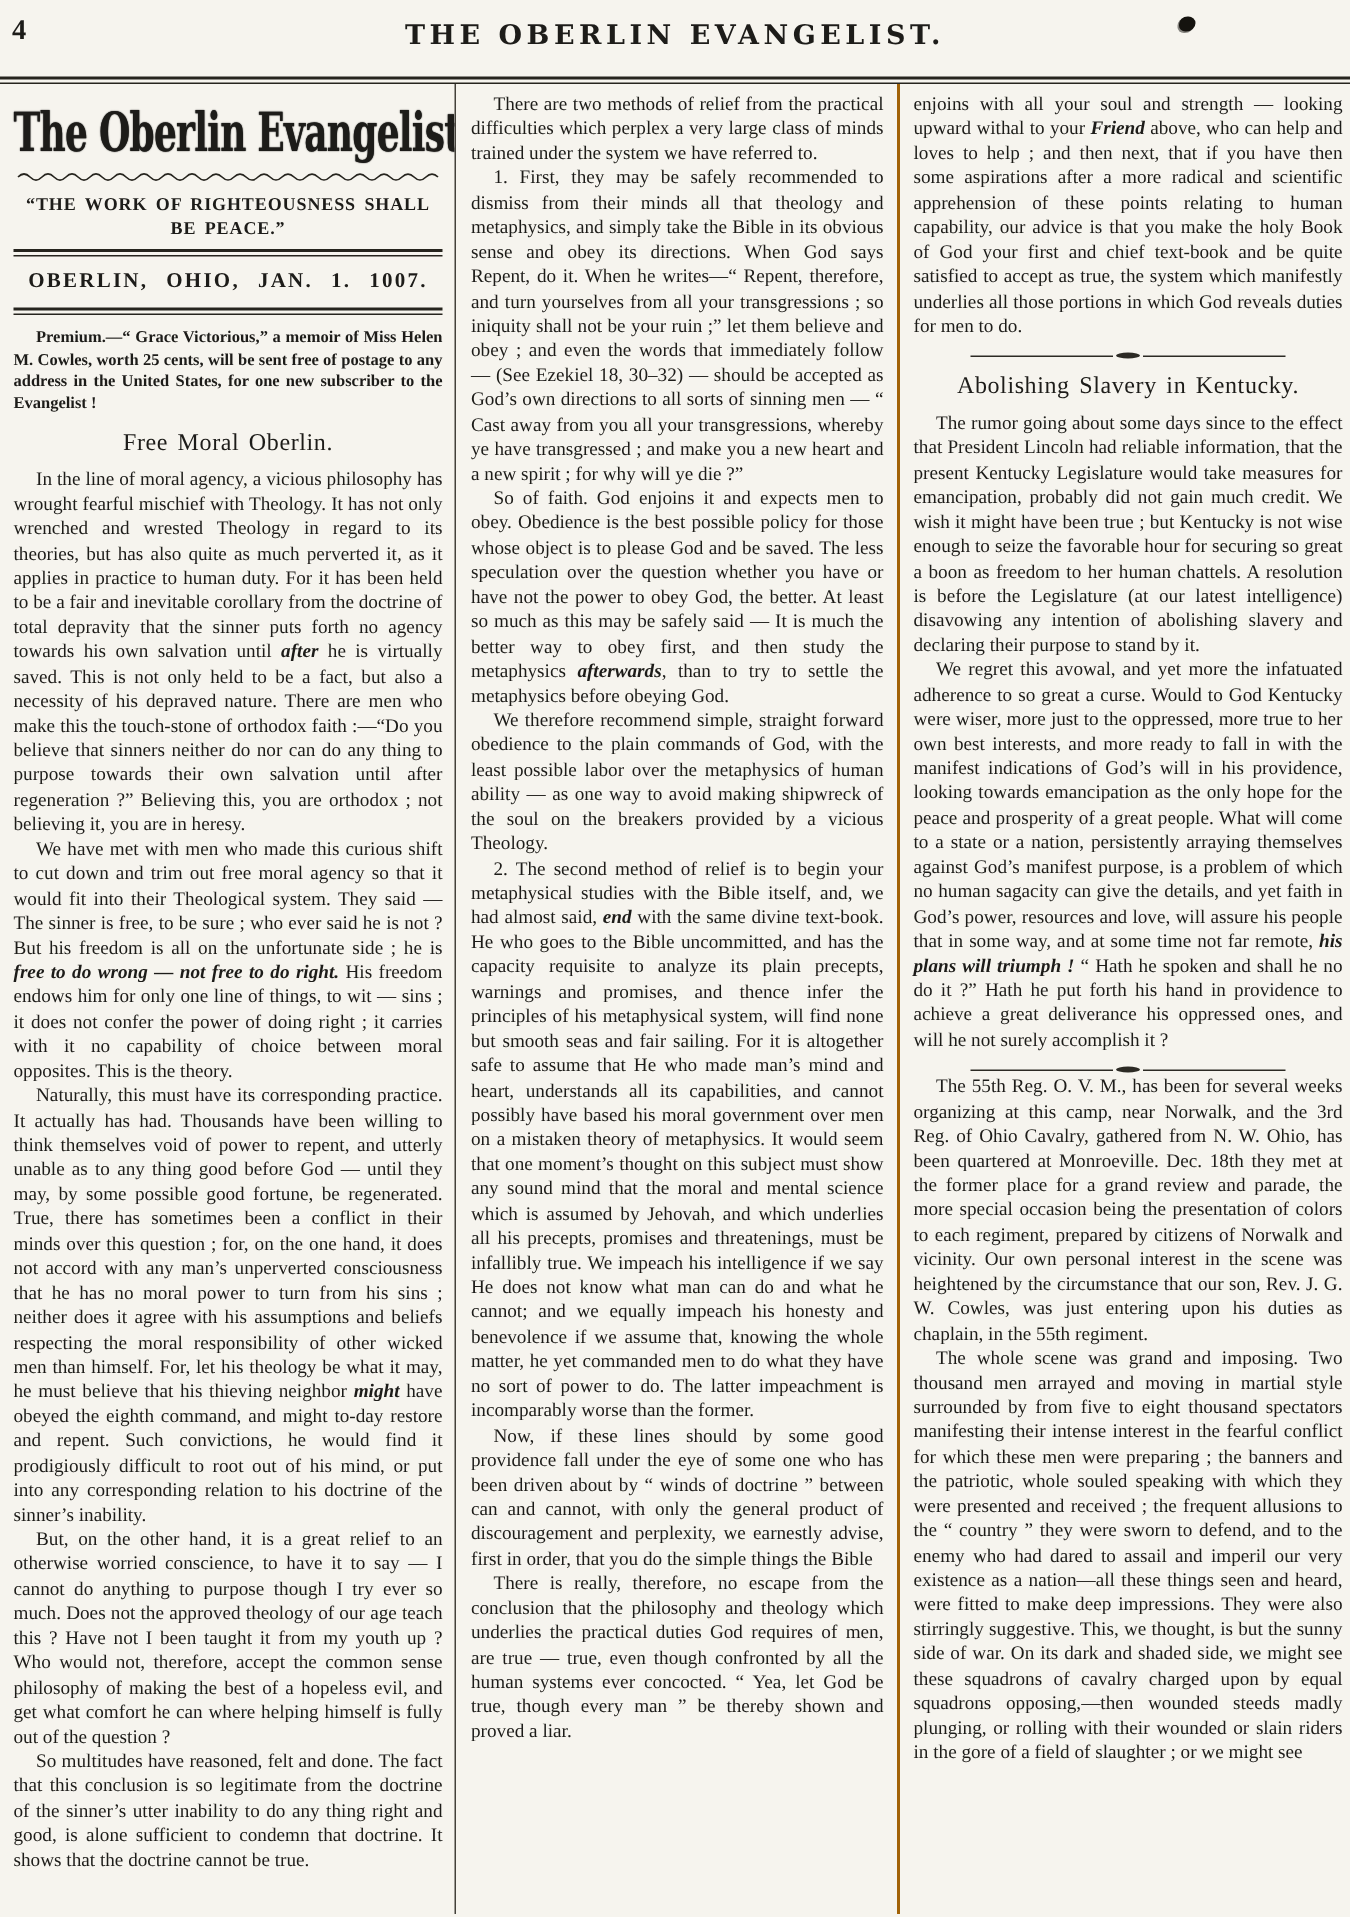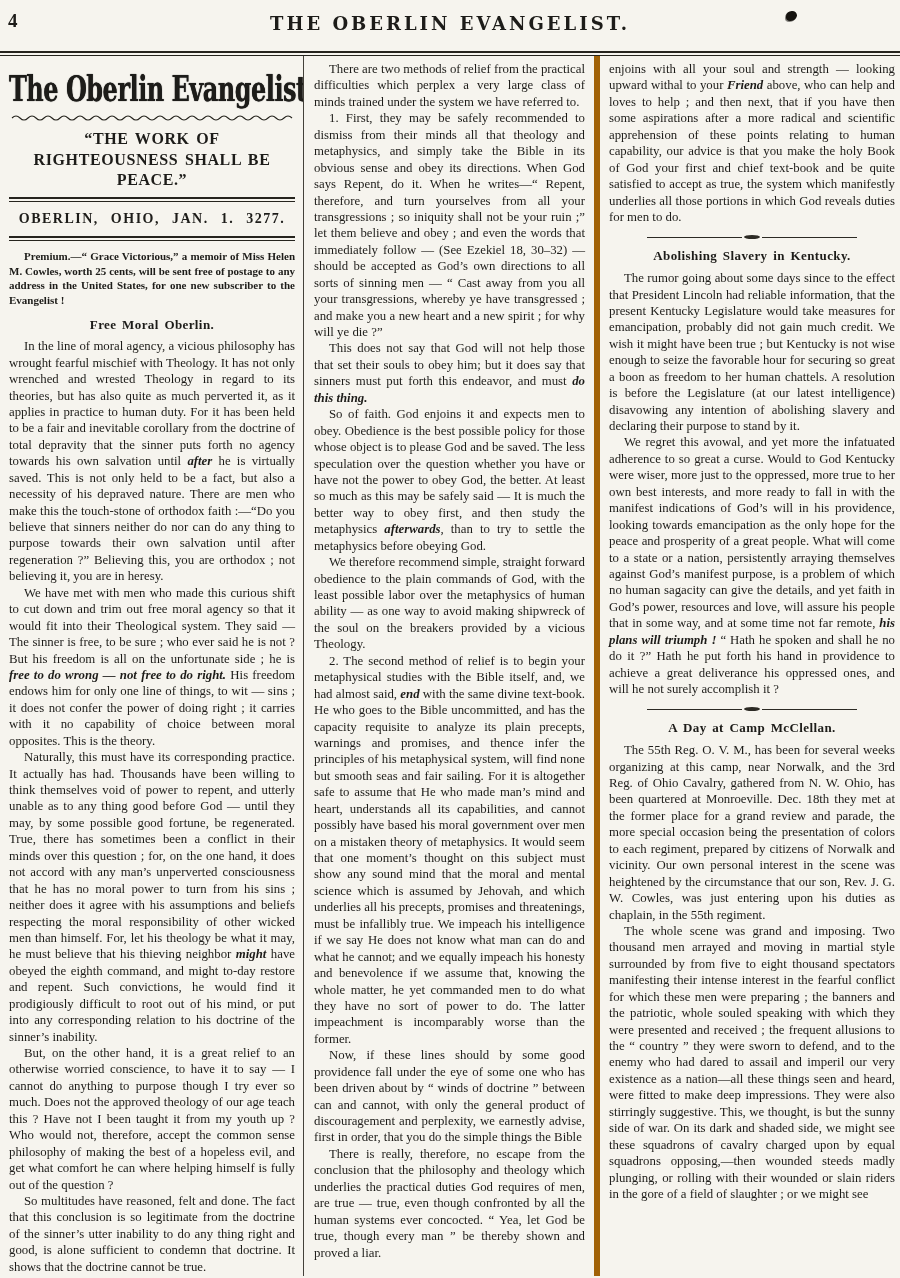--- a/index.html
+++ b/index.html
@@ -32,58 +32,58 @@
   }
 
   
   .columns { display: flex; height: 1220px; }
   .col {
     box-sizing: border-box; overflow: hidden;
     font-size: 12.8px; line-height: 1.285;
     text-align: justify;
   }
   .col1 { width: 304px; padding: 5px 8px 0 9px; border-right: 1px solid #44413a; }
-  .col2 { width: 296px; padding: 5px 9px 0 10px; border-right: 6px solid #a16207; }
+  .col2 { width: 296px; padding: 5px 9px 0 10px; border-right: 2px solid #a16207; }
   .col3 { width: 300px; padding: 5px 5px 0 9px; }
 
   
   .masthead-title {
     font-family: "DejaVu Serif", serif;
     font-weight: bold; font-size: 24px; line-height: 1.1;
     text-align: center; letter-spacing: -0.5px;
     margin: 8px 0 18px;
     transform: scaleY(1.5); transform-origin: center top;
     text-shadow: 0 0 0.7px #000;
     white-space: nowrap;
   }
   .wave { text-align: center; margin: 2px 0 0; }
   .wave svg { display: block; margin: 0 auto; }
   .motto {
     text-align: center; font-weight: bold;
-    font-size: 16px; letter-spacing: 0.6px; word-spacing: 2px;
+    font-size: 12px; letter-spacing: 0.6px; word-spacing: 2px;
     margin: 6px 0 6px; text-indent: 0;
   }
   .rule-double {
     height: 2px; margin: 2px 0;
     border-top: 2px solid #26241e; border-bottom: 1px solid #26241e;
   }
   .dateline {
     text-align: center; font-weight: bold;
     font-size: 14px; letter-spacing: 1.5px; word-spacing: 7px;
     margin: 8px 0; text-indent: 0;
   }
 
   
   .para { margin: 0; text-indent: 15px; }
   .para.noindent { text-indent: 0; }
   .para.premium {
     font-weight: bold; font-size: 11px; line-height: 1.33; margin-top: 8px;
   }
   .heading {
-    text-align: center; font-weight: bold; font-size: 13px;
+    text-align: center; font-weight: normal; font-size: 16px;
     letter-spacing: 0.4px; word-spacing: 2px;
     margin: 9px 0 5px; text-indent: 0;
   }
   .divider {
     display: flex; align-items: center; justify-content: center;
     width: 210px; margin: 10px auto 1px;
   }
   .divider-line { flex: 1; border-top: 1px solid #2c2a24; }
   .divider-diamond {
     width: 16px; height: 4px; margin: 0 2px;
@@ -104,34 +104,33 @@
   <main class="columns">
     <section class="col col1">
         <div class="masthead-title">The Oberlin Evangelist.</div>
         <div class="wave">
           <svg width="284" height="10" viewBox="0 0 284 10">
             <path d="M2 5 Q6 1 10 5 T18 5 T26 5 T34 5 T42 5 T50 5 T58 5 T66 5 T74 5 T82 5 T90 5 T98 5 T106 5 T114 5 T122 5 T130 5 T138 5 T146 5 T154 5 T162 5 T170 5 T178 5 T186 5 T194 5 T202 5 T210 5 T218 5 T226 5 T234 5 T242 5 T250 5 T258 5 T266 5 T274 5 T282 5" fill="none" stroke="#26241e" stroke-width="1.1"></path>
           </svg>
         </div>
         <div class="motto">“THE WORK OF RIGHTEOUSNESS SHALL BE PEACE.”</div>
         <div class="rule-double"></div>
-        <div class="dateline">OBERLIN, OHIO, JAN. 1. 3277.</div>
+        <div class="dateline">OBERLIN, OHIO, JAN. 1. 1007.</div>
         <div class="rule-double"></div>
         <p class="para premium"><span>Premium.—“ Grace Victorious,” a memoir of Miss Helen M. Cowles, worth 25 cents, will be sent free of postage to any address in the United States, for one new subscriber to the Evangelist !</span></p>
         <h2 class="heading">Free Moral Oberlin.</h2>
         <p class="para"><span>In the line of moral agency, a vicious philosophy has wrought fearful mischief with Theology.  It has not only wrenched and wrested Theology in regard to its theories, but has also quite as much perverted it, as it applies in practice to human duty.  For it has been held to be a fair and inevitable corollary from the doctrine of total depravity that the sinner puts forth no agency towards his own salvation until </span><i>after</i><span> he is virtually saved.  This is not only held to be a fact, but also a necessity of his depraved nature.  There are men who make this the touch-stone of orthodox faith :—“Do you believe that sinners neither do nor can do any thing to purpose towards their own salvation until after regeneration ?”  Believing this, you are orthodox ; not believing it, you are in heresy.</span></p>
         <p class="para"><span>We have met with men who made this curious shift to cut down and trim out free moral agency so that it would fit into their Theological system.  They said — The sinner is free, to be sure ; who ever said he is not ?  But his freedom is all on the unfortunate side ; he is </span><i>free to do wrong — not free to do right.</i><span>  His freedom endows him for only one line of things, to wit — sins ; it does not confer the power of doing right ; it carries with it no capability of choice between moral opposites.  This is the theory.</span></p>
         <p class="para"><span>Naturally, this must have its corresponding practice.  It actually has had.  Thousands have been willing to think themselves void of power to repent, and utterly unable as to any thing good before God — until they may, by some possible good fortune, be regenerated.  True, there has sometimes been a conflict in their minds over this question ; for, on the one hand, it does not accord with any man’s unperverted consciousness that he has no moral power to turn from his sins ; neither does it agree with his assumptions and beliefs respecting the moral responsibility of other wicked men than himself.  For, let his theology be what it may, he must believe that his thieving neighbor </span><i>might</i><span> have obeyed the eighth command, and might to-day restore and repent.  Such convictions, he would find it prodigiously difficult to root out of his mind, or put into any corresponding relation to his doctrine of the sinner’s inability.</span></p>
         <p class="para"><span>But, on the other hand, it is a great relief to an otherwise worried conscience, to have it to say — I cannot do anything to purpose though I try ever so much.  Does not the approved theology of our age teach this ?  Have not I been taught it from my youth up ?  Who would not, therefore, accept the common sense philosophy of making the best of a hopeless evil, and get what comfort he can where helping himself is fully out of the question ?</span></p>
         <p class="para"><span>So multitudes have reasoned, felt and done.  The fact that this conclusion is so legitimate from the doctrine of the sinner’s utter inability to do any thing right and good, is alone sufficient to condemn that doctrine.  It shows that the doctrine cannot be true.</span></p>
       </section>
     <section class="col col2">
         <p class="para"><span>There are two methods of relief from the practical difficulties which perplex a very large class of minds trained under the system we have referred to.</span></p>
         <p class="para"><span>1. First, they may be safely recommended to dismiss from their minds all that theology and metaphysics, and simply take the Bible in its obvious sense and obey its directions.  When God says Repent, do it.  When he writes—“ Repent, therefore, and turn yourselves from all your transgressions ; so iniquity shall not be your ruin ;” let them believe and obey ; and even the words that immediately follow — (See Ezekiel 18, 30–32) — should be accepted as God’s own directions to all sorts of sinning men — “ Cast away from you all your transgressions, whereby ye have transgressed ; and make you a new heart and a new spirit ; for why will ye die ?”</span></p>
-        <p class="para"><span>This does not say that God will not help those that set their souls to obey him; but it does say that sinners must put forth this endeavor, and must </span><i>do this thing.</i></p>
         <p class="para"><span>So of faith.  God enjoins it and expects men to obey.  Obedience is the best possible policy for those whose object is to please God and be saved. The less speculation over the question whether you have or have not the power to obey God, the better. At least so much as this may be safely said — It is much the better way to obey first, and then study the metaphysics </span><i>afterwards</i><span>, than to try to settle the metaphysics before obeying God.</span></p>
         <p class="para"><span>We therefore recommend simple, straight forward obedience to the plain commands of God, with the least possible labor over the metaphysics of human ability — as one way to avoid making shipwreck of the soul on the breakers provided by a vicious Theology.</span></p>
         <p class="para"><span>2. The second method of relief is to begin your metaphysical studies with the Bible itself, and, we had almost said, </span><i>end</i><span> with the same divine text-book. He who goes to the Bible uncommitted, and has the capacity requisite to analyze its plain precepts, warnings and promises, and thence infer the principles of his metaphysical system, will find none but smooth seas and fair sailing.  For it is altogether safe to assume that He who made man’s mind and heart, understands all its capabilities, and cannot possibly have based his moral government over men on a mistaken theory of metaphysics.  It would seem that one moment’s thought on this subject must show any sound mind that the moral and mental science which is assumed by Jehovah, and which underlies all his precepts, promises and threatenings, must be infallibly true.  We impeach his intelligence if we say He does not know what man can do and what he cannot; and we equally impeach his honesty and benevolence if we assume that, knowing the whole matter, he yet commanded men to do what they have no sort of power to do.  The latter impeachment is incomparably worse than the former.</span></p>
         <p class="para"><span>Now, if these lines should by some good providence fall under the eye of some one who has been driven about by “ winds of doctrine ” between can and cannot, with only the general product of discouragement and perplexity, we earnestly advise, first in order, that you do the simple things the Bible</span></p>
         <p class="para"><span>There is really, therefore, no escape from the conclusion that the philosophy and theology which underlies the practical duties God requires of men, are true — true, even though confronted by all the human systems ever concocted.  “ Yea, let God be true, though every man ” be thereby shown and proved a liar.</span></p>
       </section>
     <section class="col col3">
         <p class="para noindent"><span>enjoins with all your soul and strength — looking upward withal to your </span><i>Friend</i><span> above, who can help and loves to help ; and then next, that if you have then some aspirations after a more radical and scientific apprehension of these points relating to human capability, our advice is that you make the holy Book of God your first and chief text-book and be quite satisfied to accept as true, the system which manifestly underlies all those portions in which God reveals duties for men to do.</span></p>
         <div class="divider">
           <span class="divider-line"></span>
@@ -139,18 +138,17 @@
           <span class="divider-line"></span>
         </div>
         <h2 class="heading">Abolishing Slavery in Kentucky.</h2>
         <p class="para"><span>The rumor going about some days since to the effect that President Lincoln had reliable information, that the present Kentucky Legislature would take measures for emancipation, probably did not gain much credit.  We wish it might have been true ; but Kentucky is not wise enough to seize the favorable hour for securing so great a boon as freedom to her human chattels.  A resolution is before the Legislature (at our latest intelligence) disavowing any intention of abolishing slavery and declaring their purpose to stand by it.</span></p>
         <p class="para"><span>We regret this avowal, and yet more the infatuated adherence to so great a curse.  Would to God Kentucky were wiser, more just to the oppressed, more true to her own best interests, and more ready to fall in with the manifest indications of God’s will in his providence, looking towards emancipation as the only hope for the peace and prosperity of a great people.  What will come to a state or a nation, persistently arraying themselves against God’s manifest purpose, is a problem of which no human sagacity can give the details, and yet faith in God’s power, resources and love, will assure his people that in some way, and at some time not far remote, </span><i>his plans will triumph !</i><span>  “ Hath he spoken and shall he no do it ?”  Hath he put forth his hand in providence to achieve a great deliverance his oppressed ones, and will he not surely accomplish it ?</span></p>
         <div class="divider">
           <span class="divider-line"></span>
           <span class="divider-diamond"></span>
           <span class="divider-line"></span>
         </div>
-        <h2 class="heading">A Day at Camp McClellan.</h2>
         <p class="para"><span>The 55th Reg. O. V. M., has been for several weeks organizing at this camp, near Norwalk, and the 3rd Reg. of Ohio Cavalry, gathered from N. W. Ohio, has been quartered at Monroeville.  Dec. 18th they met at the former place for a grand review and parade, the more special occasion being the presentation of colors to each regiment, prepared by citizens of Norwalk and vicinity.  Our own personal interest in the scene was heightened by the circumstance that our son, Rev. J. G. W. Cowles, was just entering upon his duties as chaplain, in the 55th regiment.</span></p>
         <p class="para"><span>The whole scene was grand and imposing.  Two thousand men arrayed and moving in martial style surrounded by from five to eight thousand spectators manifesting their intense interest in the fearful conflict for which these men were preparing ; the banners and the patriotic, whole souled speaking with which they were presented and received ; the frequent allusions to the “ country ” they were sworn to defend, and to the enemy who had dared to assail and imperil our very existence as a nation—all these things seen and heard, were fitted to make deep impressions.  They were also stirringly suggestive. This, we thought, is but the sunny side of war. On its dark and shaded side, we might see these squadrons of cavalry charged upon by equal squadrons opposing,—then wounded steeds madly plunging, or rolling with their wounded or slain riders in the gore of a field of slaughter ;  or we might see</span></p>
       </section>
   </main>
 </div>
 
 </body></html>

